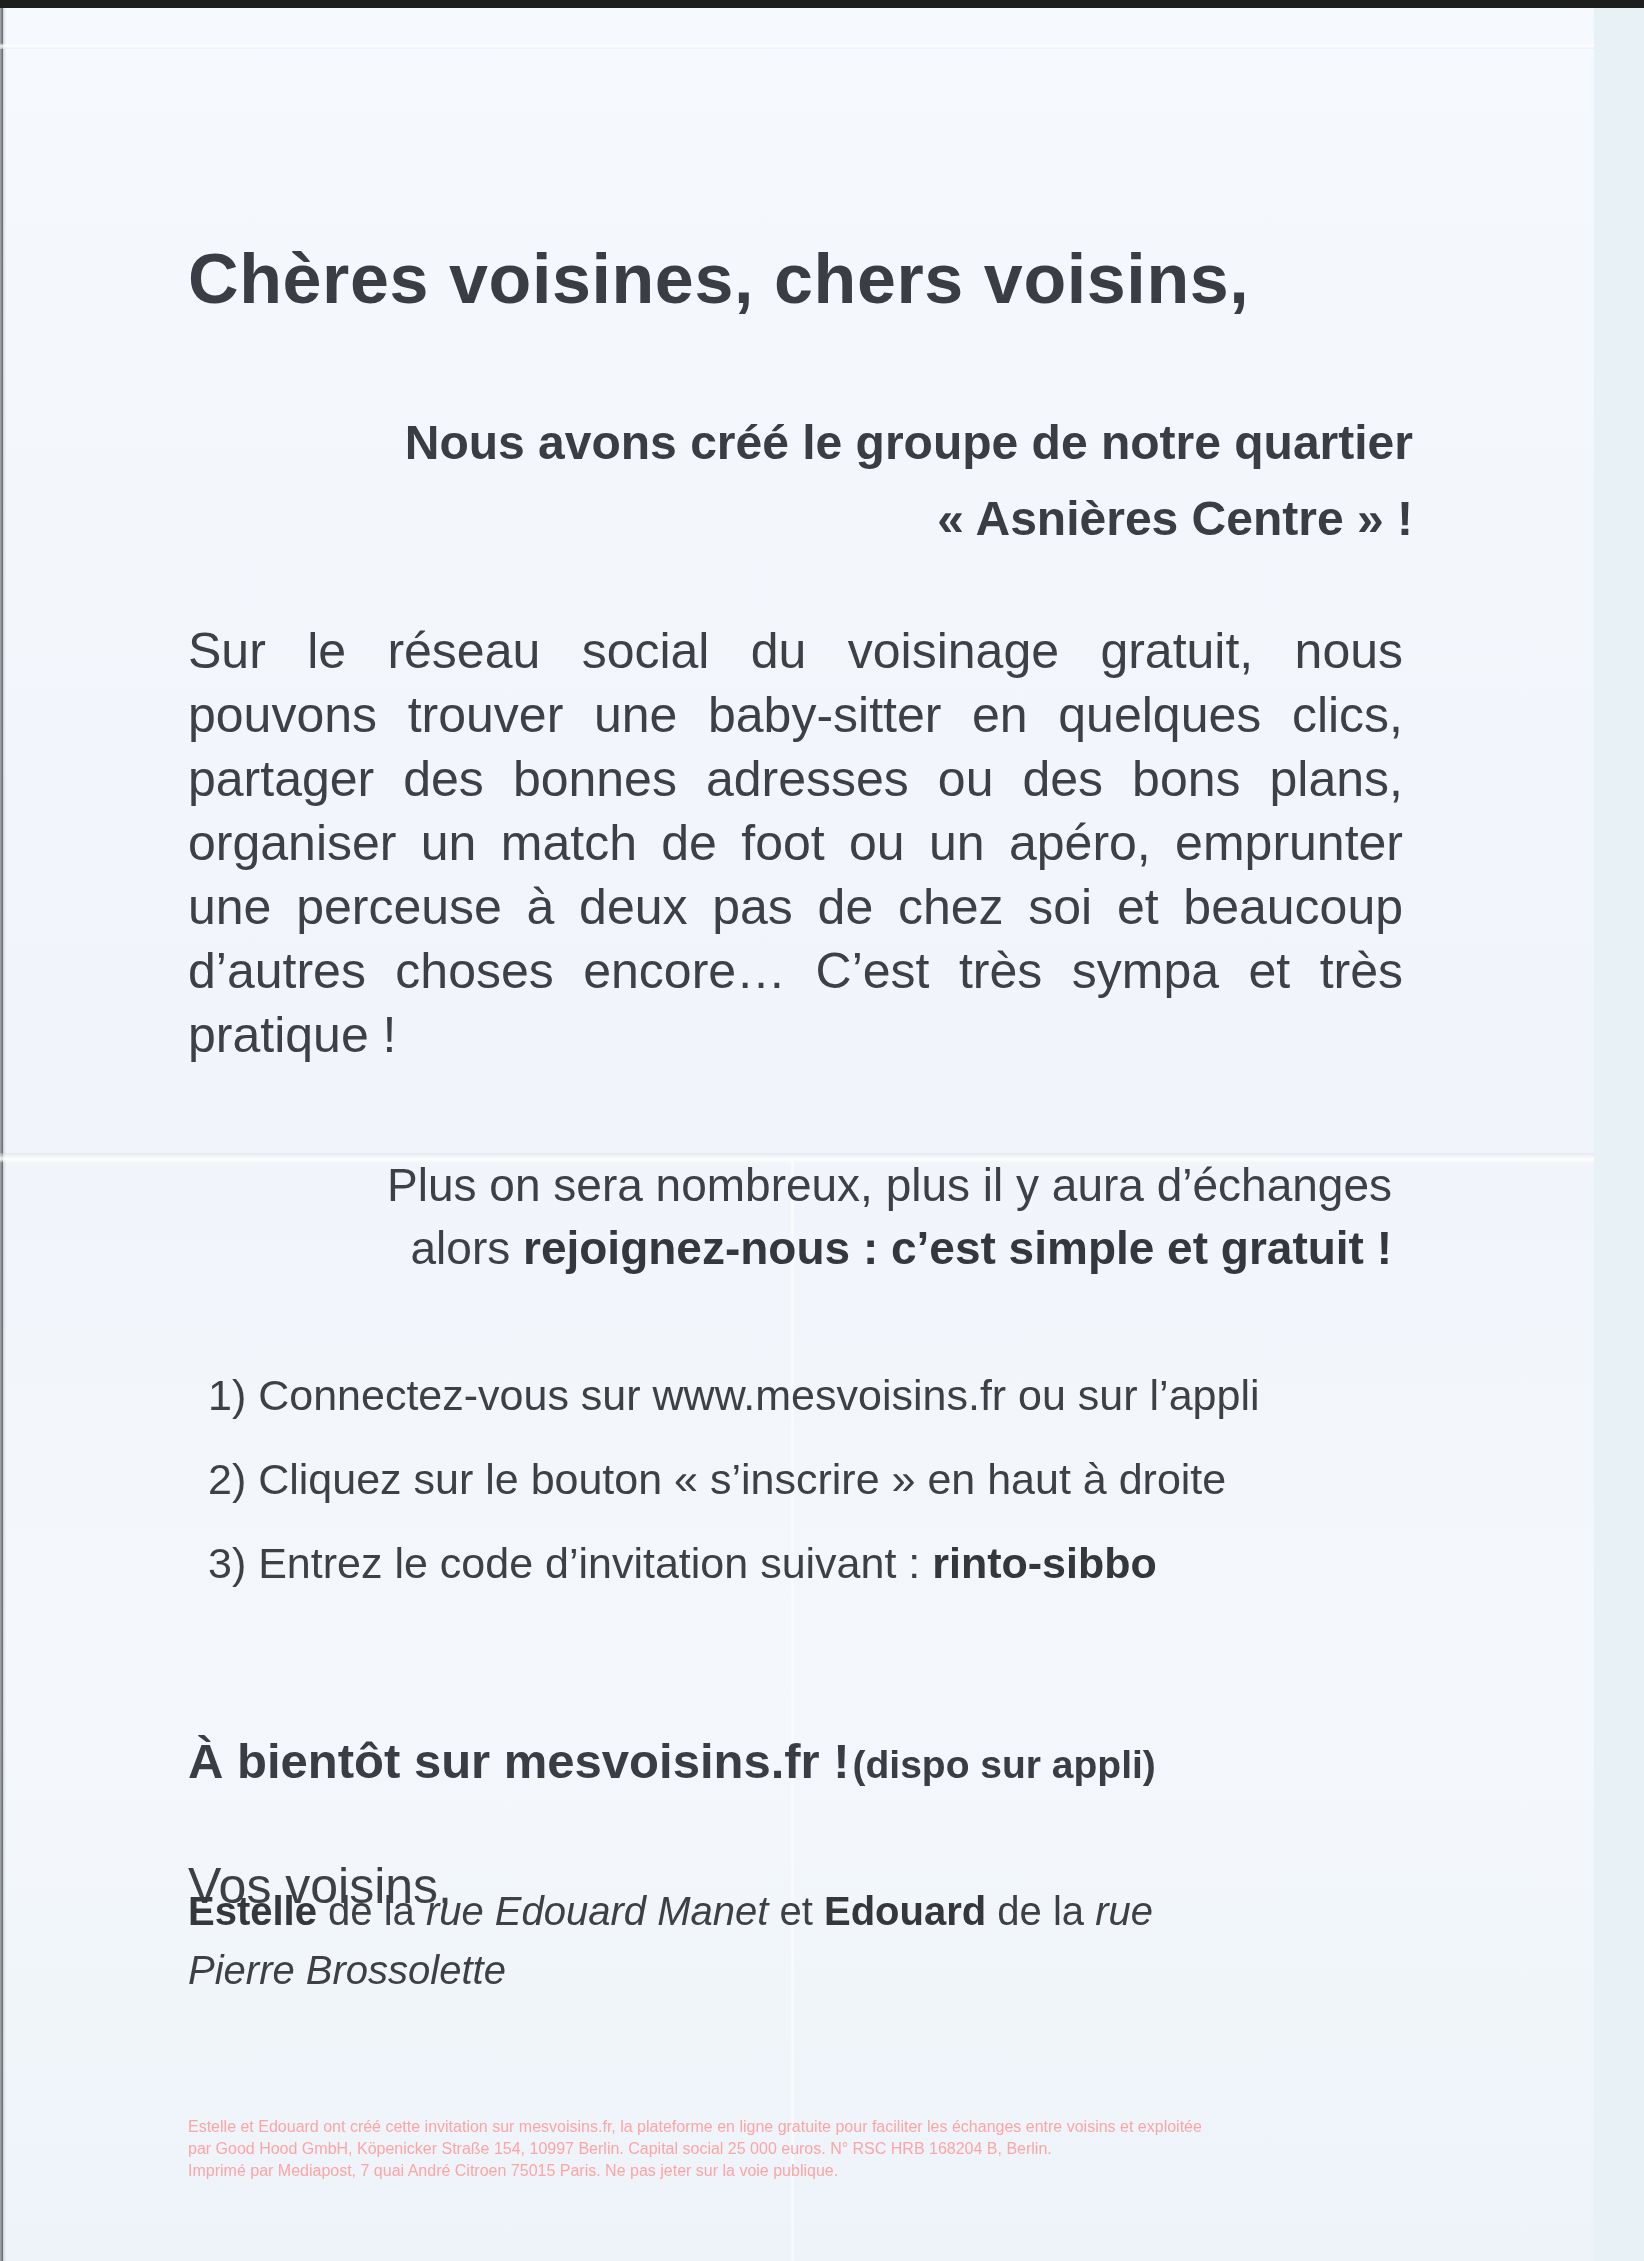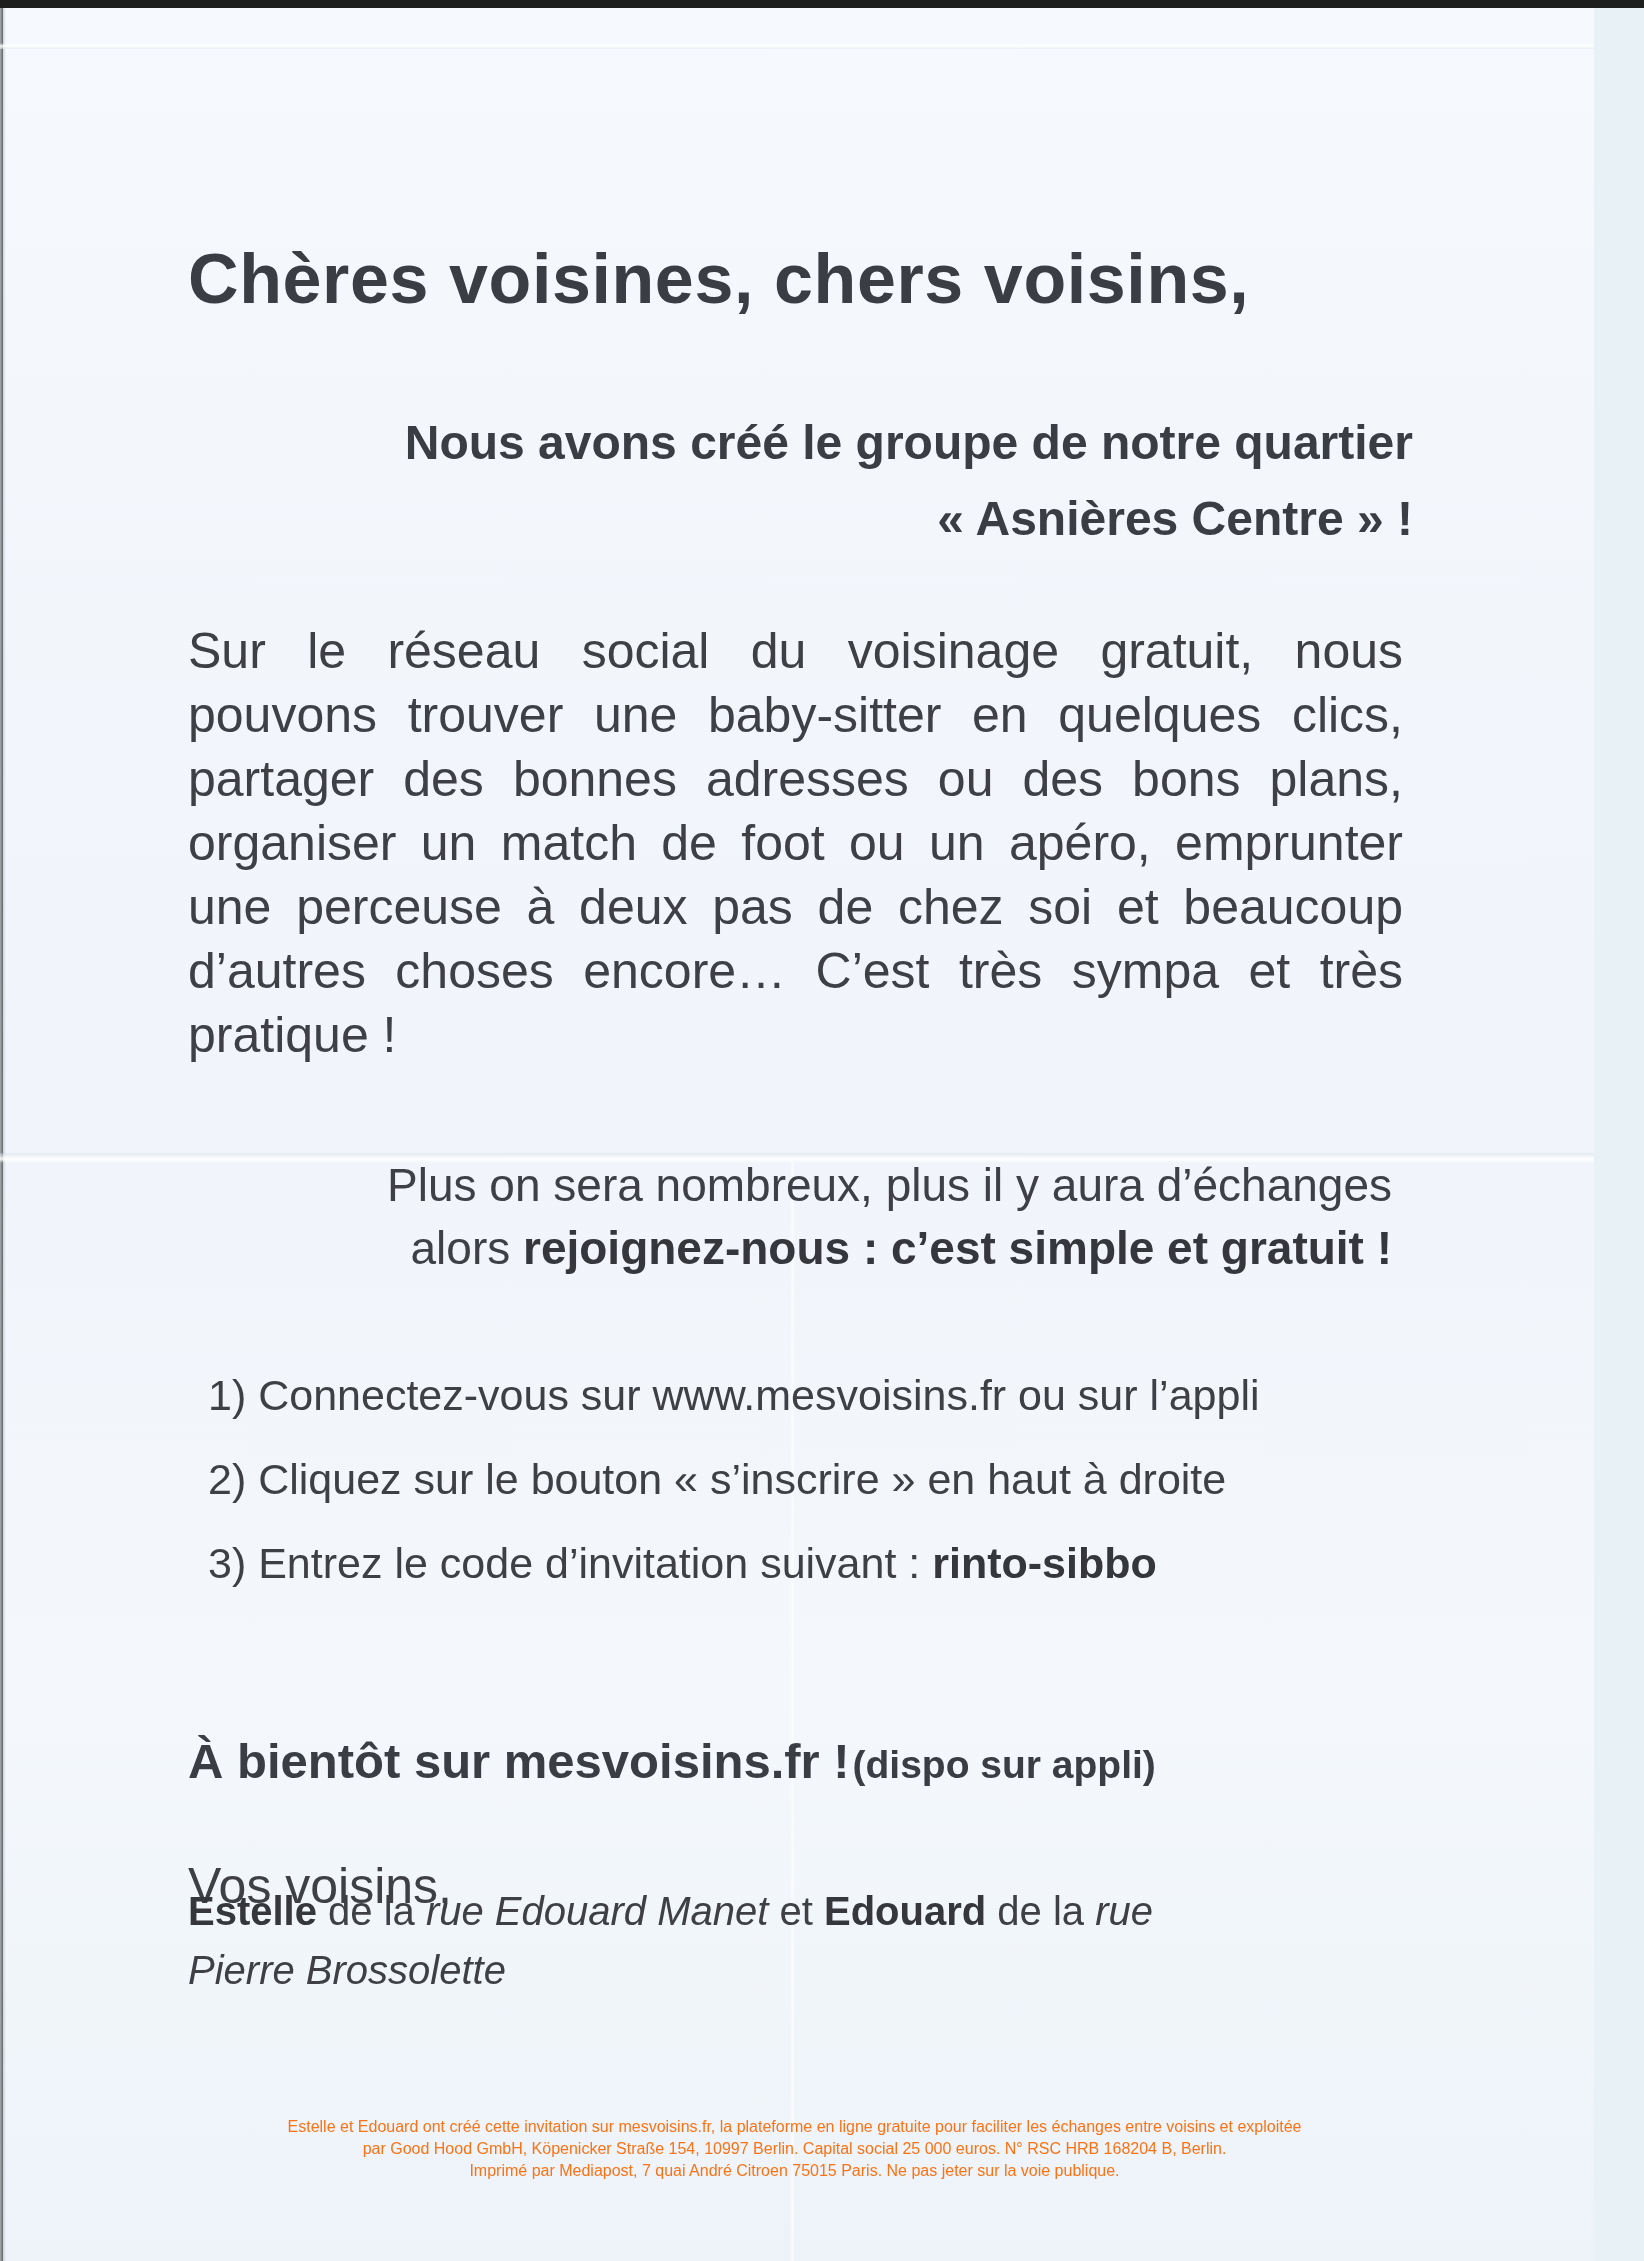--- a/index.html
+++ b/index.html
@@ -160,22 +160,22 @@
       color: #3e4046;
     }
     .signature b { color: #35373d; }
     .footer {
       position: absolute;
       left: 188px;
       top: 2116px;
       width: 1213px;
       font-size: 16px;
       line-height: 22px;
-      text-align: center;
-      color: #f97316;
+      text-align: left;
+      color: #fca5a5;
     }
   </style>
 </head>
 <body>
 
 <div class="scan-topbar"></div>
 <div class="paper"></div>
 <div class="paper-right-strip"></div>
 <div class="left-edge-shadow"></div>
 <div class="fold-top"></div>

